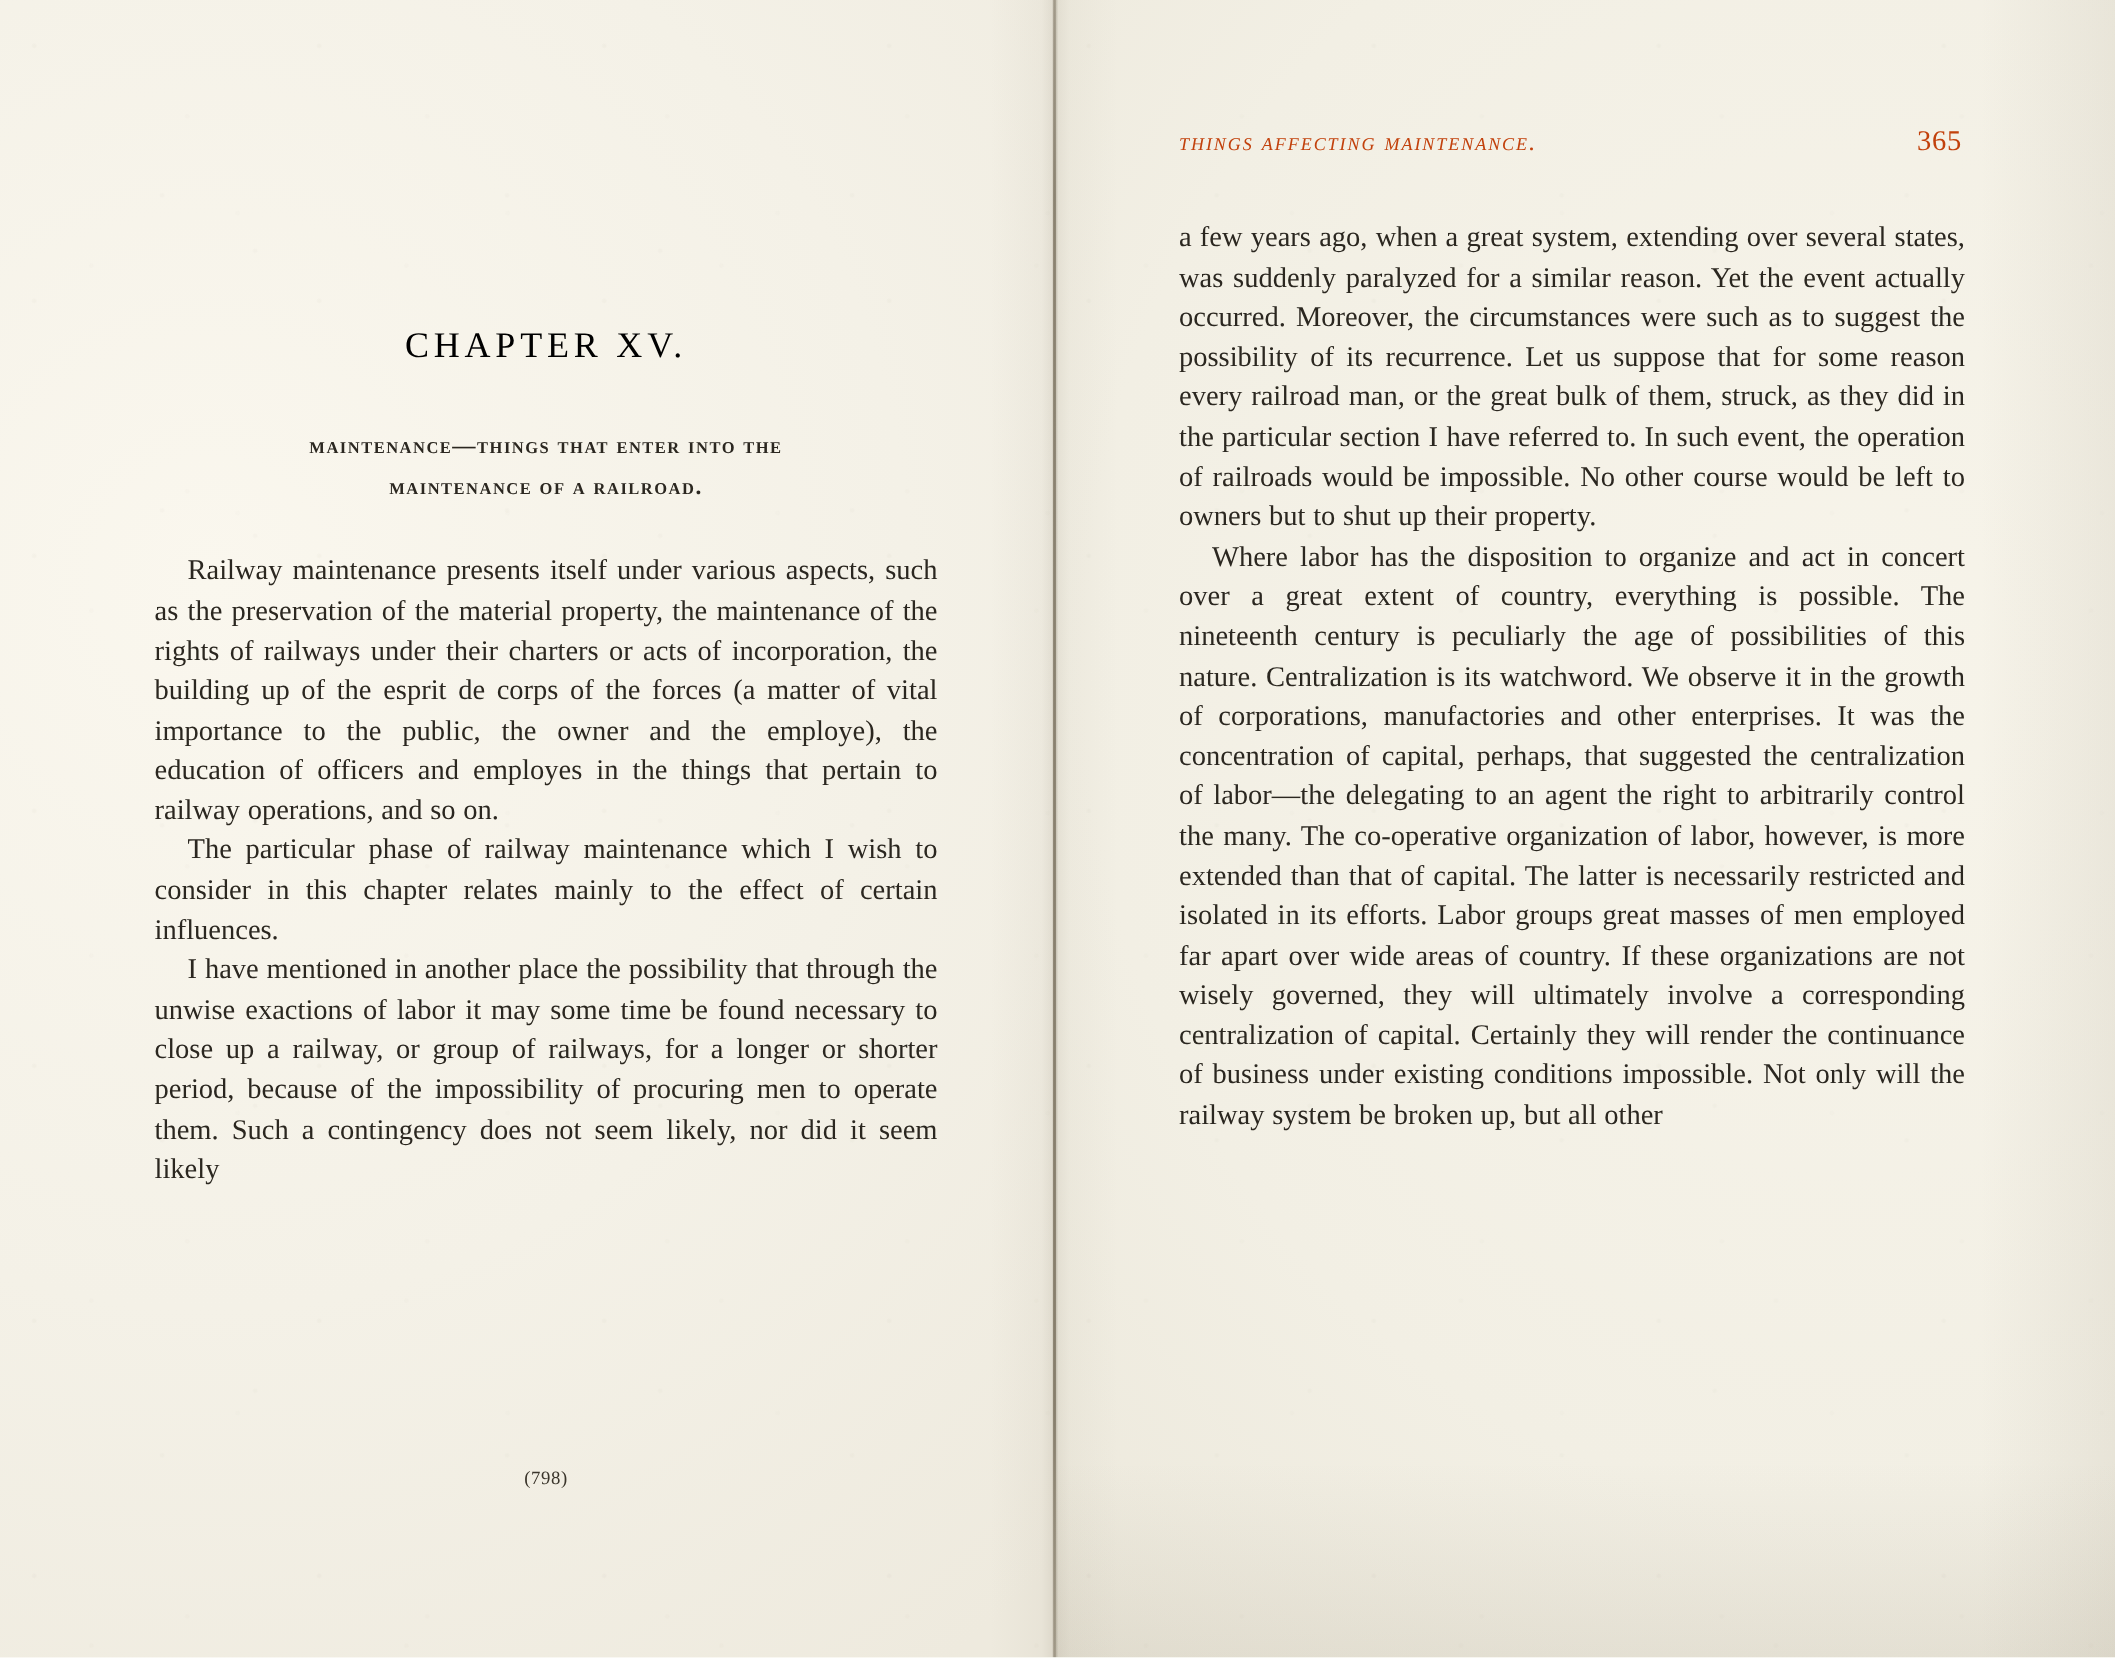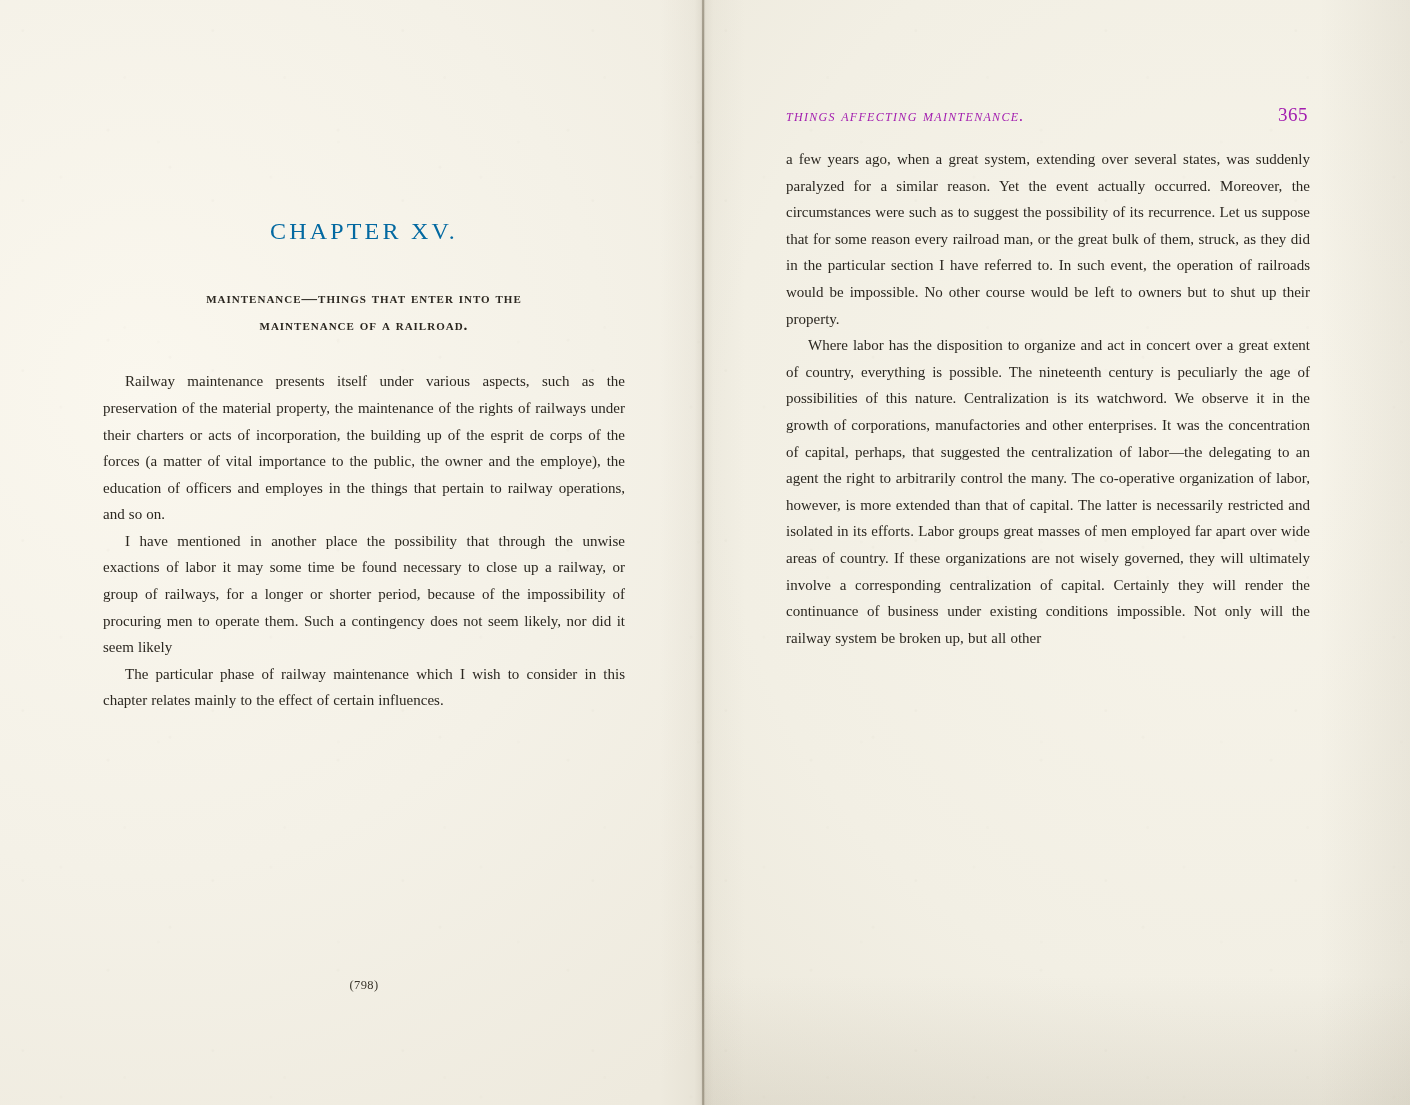--- a/index.html
+++ b/index.html
@@ -105,37 +105,37 @@
     top: 96px;
     width: 524px;
   }
 
   .chapter-title {
     text-align: center;
     font-size: 24px;
     letter-spacing: 3.2px;
     margin: 0 0 40px 0;
     font-weight: normal;
-    color: #0369a1;
+    color: #000000;
   }
   .chapter-sub {
     text-align: center;
     font-size: 15.5px;
     letter-spacing: 1.0px;
     line-height: 1.72;
     margin: 0 0 30px 0;
     font-weight: bold;
     color: #2b2720;
     font-variant: small-caps;
     text-transform: lowercase;
   }
 
   p.body {
     margin: 0;
-    font-size: 15px;
+    font-size: 19px;
     line-height: 26.6px;
     text-align: justify;
     text-indent: 22px;
     color: #2b2720;
     word-spacing: .4px;
   }
   p.body.cont {
     text-indent: 0;
   }
 
@@ -146,26 +146,26 @@
     width: 522px;
     text-align: center;
     font-size: 12.5px;
     color: #3a352b;
     letter-spacing: .4px;
   }
 
   .running-head {
     position: absolute;
     left: 786px;
-    top: 104px;
+    top: 84px;
     width: 524px;
     display: flex;
     justify-content: space-between;
     align-items: baseline;
-    color: #a21caf;
+    color: #c2410c;
   }
   .rh-title {
     font-style: italic;
     font-size: 16.5px;
     letter-spacing: 1.3px;
     font-variant: small-caps;
     text-transform: lowercase;
     white-space: nowrap;
   }
   .rh-folio {
@@ -195,22 +195,22 @@
   <div class="col col-left">
 
     <h1 class="chapter-title">CHAPTER XV.</h1>
 
     <h2 class="chapter-sub">
       <span>MAINTENANCE—THINGS THAT ENTER INTO THE</span><br>
       <span>MAINTENANCE OF A RAILROAD.</span>
     </h2>
 
     <p class="body">Railway maintenance presents itself under various aspects, such as the preservation of the material property, the maintenance of the rights of railways under their charters or acts of incorporation, the building up of the esprit de corps of the forces (a matter of vital importance to the public, the owner and the employe), the education of officers and employes in the things that pertain to railway operations, and so on.</p>
+    <p class="body">The particular phase of railway maintenance which I wish to consider in this chapter relates mainly to the effect of certain influences.</p>
     <p class="body">I have mentioned in another place the possibility that through the unwise exactions of labor it may some time be found necessary to close up a railway, or group of railways, for a longer or shorter period, because of the impossibility of procuring men to operate them.  Such a contingency does not seem likely, nor did it seem likely</p>
-    <p class="body">The particular phase of railway maintenance which I wish to consider in this chapter relates mainly to the effect of certain influences.</p>
   </div>
 
   <div class="folio-bottom">(798)</div>
 
   <div class="running-head">
     <span class="rh-title">THINGS AFFECTING MAINTENANCE.</span>
     <span class="rh-folio">365</span>
   </div>
 
   <div class="col col-right" style="top:146px;">

